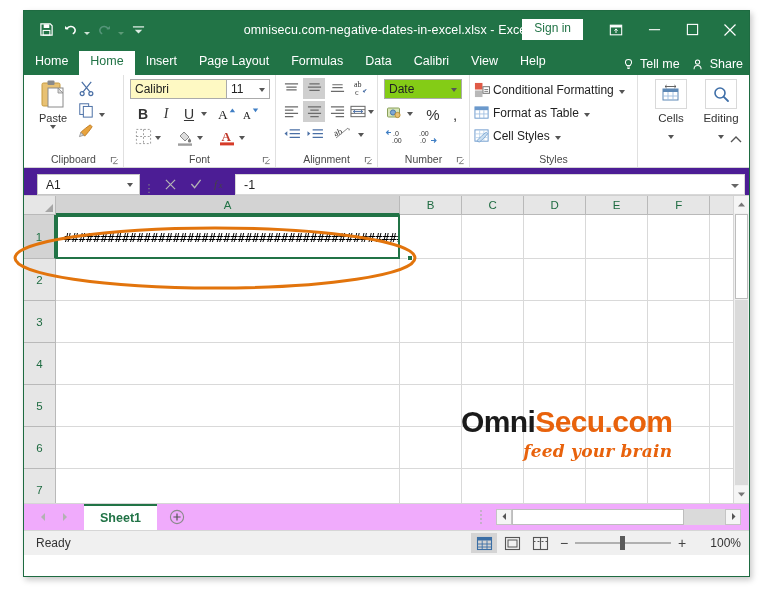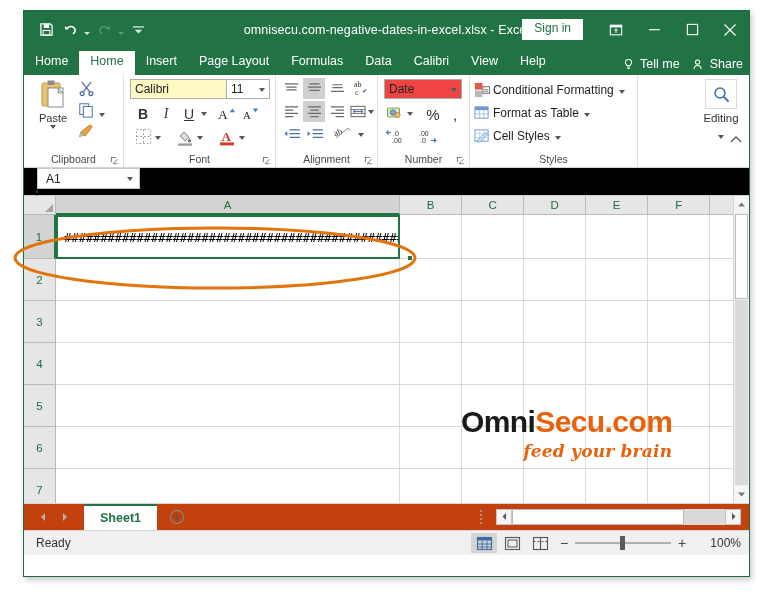--- a/index.html
+++ b/index.html
@@ -233,21 +233,21 @@
     cursor: pointer;
   }
   .abtn.sel { background: #cfcfcf; }
 
   
   .numbox {
     position: absolute;
     left: 6px; top: 4px;
     width: 78px; height: 20px;
     border: 1px solid #ababab;
-    background: #ef4444;
+    background: #84cc16;
     font-size: 12px;
     color: #222;
     padding: 0 14px 0 4px;
     box-sizing: border-box;
     line-height: 19px;
     cursor: pointer;
   }
 
   
   .stylerow {
@@ -281,27 +281,26 @@
 
   .collapse-ribbon {
     position: absolute;
     right: 6px; bottom: 2px;
     cursor: pointer;
   }
 
   
   .formulabar {
     height: 28px;
-    background: #000000;
+    background: #4c1d95;
     border-bottom: 1px solid #d0d0d0;
     display: flex;
-    align-items: flex-start;
+    align-items: flex-end;
     padding: 0 4px;
     box-sizing: border-box;
-    flex-direction: column;
   }
   .namebox {
     width: 103px; height: 21px;
     border: 1px solid #c6c6c6;
     background: #fff;
     font-size: 12px;
     color: #222;
     line-height: 20px;
     padding-left: 8px;
     box-sizing: border-box;
@@ -500,21 +499,21 @@
   .vs-track {
     position: absolute;
     left: 1px; top: 104px;
     width: 13px; bottom: 18px;
     background: #dadada;
   }
 
   
   .sheetbar {
     height: 26px;
-    background: #c2410c;
+    background: #f0abfc;
     border-top: 1px solid #d6d6d6;
     display: flex;
     align-items: stretch;
     position: relative;
   }
   .nav-arrows {
     display: flex; align-items: center;
     padding: 0 8px;
   }
   .nav-arrow {
@@ -1055,20 +1054,32 @@
             <span style="margin-left:5px;"><span class="mini-caret"></span></span>
           </div>
         </div>
         <div class="rgroup-label">
           <span>Styles</span>
         </div>
       </div>
 
       <div class="rgroup" style="width:auto;flex:1;border-right:none;">
         <div class="rgroup-body">
+          <div class="bigbtn" style="left:10px;">
+            <div class="bb-ico">
+              <svg width="20" height="20" viewBox="0 0 20 20">
+                <rect x="2" y="5" width="15" height="11" fill="#ffffff" stroke="#5d88b5" stroke-width="1"></rect>
+                <rect x="2" y="5" width="15" height="3" fill="#5d88b5"></rect>
+                <path d="M7 8v8M12 8v8M2 12h15" stroke="#9dbde0" stroke-width="0.9"></path>
+                <path d="M4 2.5h11M4 2.5l1.6-1.4M4 2.5l1.6 1.4M15 2.5l-1.6-1.4M15 2.5l-1.6 1.4" stroke="#555" stroke-width="0.9" fill="none"></path>
+              </svg>
+            </div>
+            <div class="bb-lbl">Cells</div>
+            <div class="bb-car"><span class="mini-caret"></span></div>
+          </div>
           <div class="bigbtn" style="left:60px;">
             <div class="bb-ico">
               <svg width="19" height="19" viewBox="0 0 19 19">
                 <circle cx="8" cy="8" r="5" fill="none" stroke="#3f6fa8" stroke-width="1.6"></circle>
                 <path d="M11.8 11.8L16 16" stroke="#3f6fa8" stroke-width="1.8" stroke-linecap="round"></path>
               </svg>
             </div>
             <div class="bb-lbl">Editing</div>
             <div class="bb-car"><span class="mini-caret"></span></div>
           </div>

